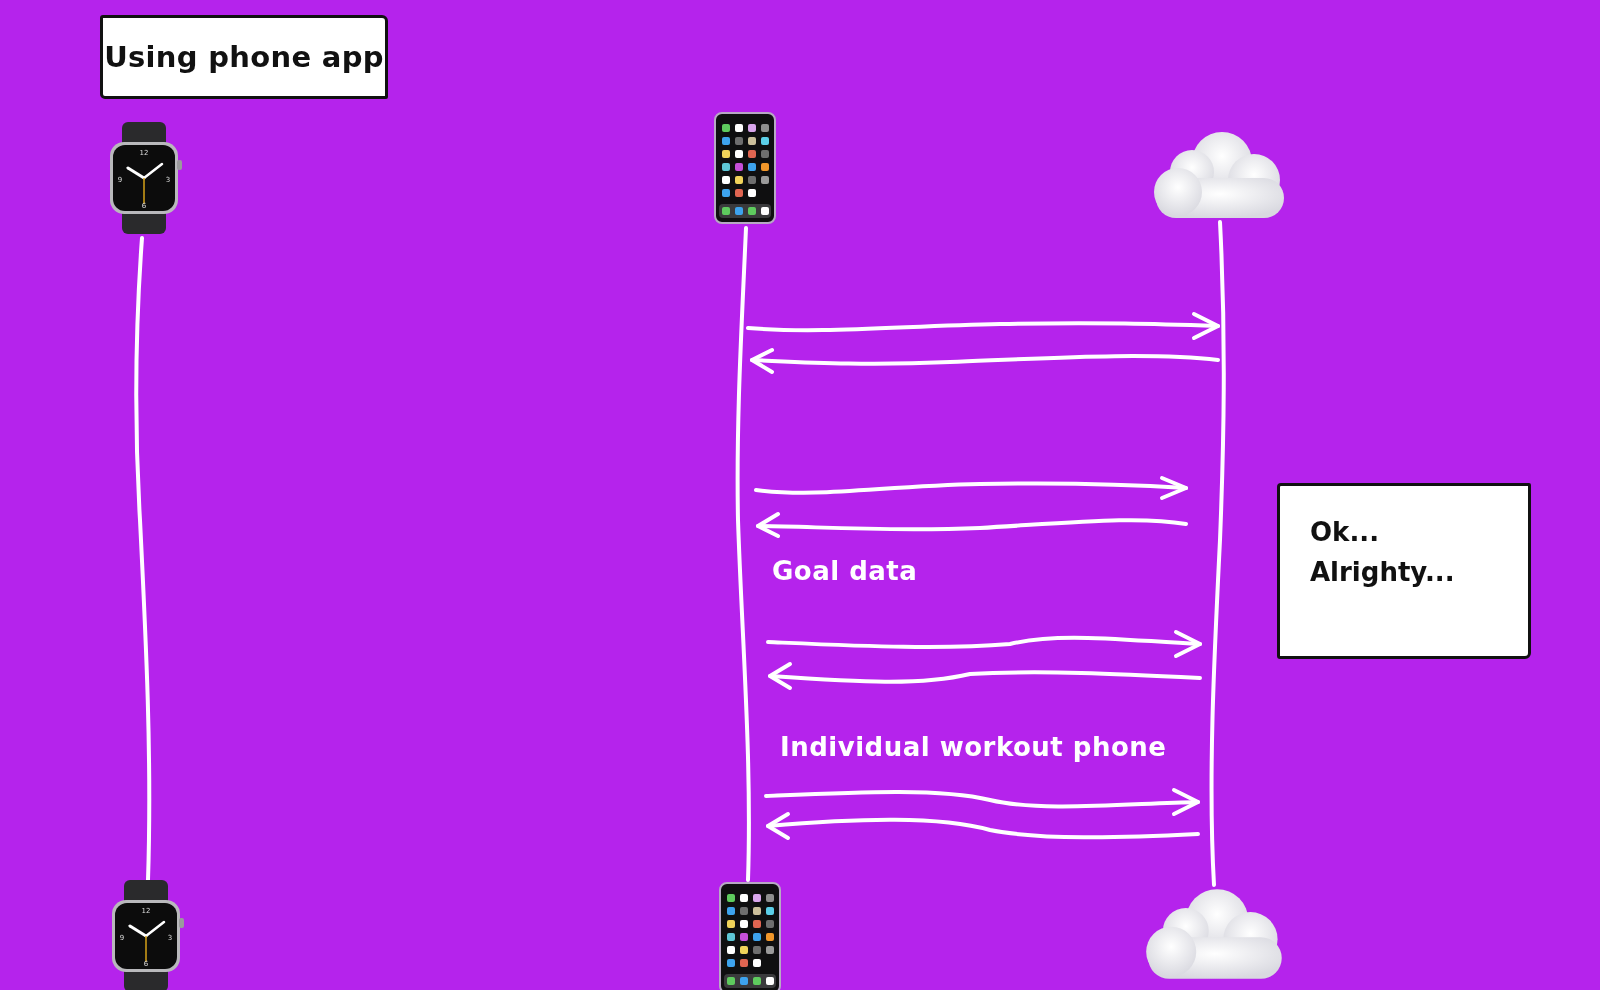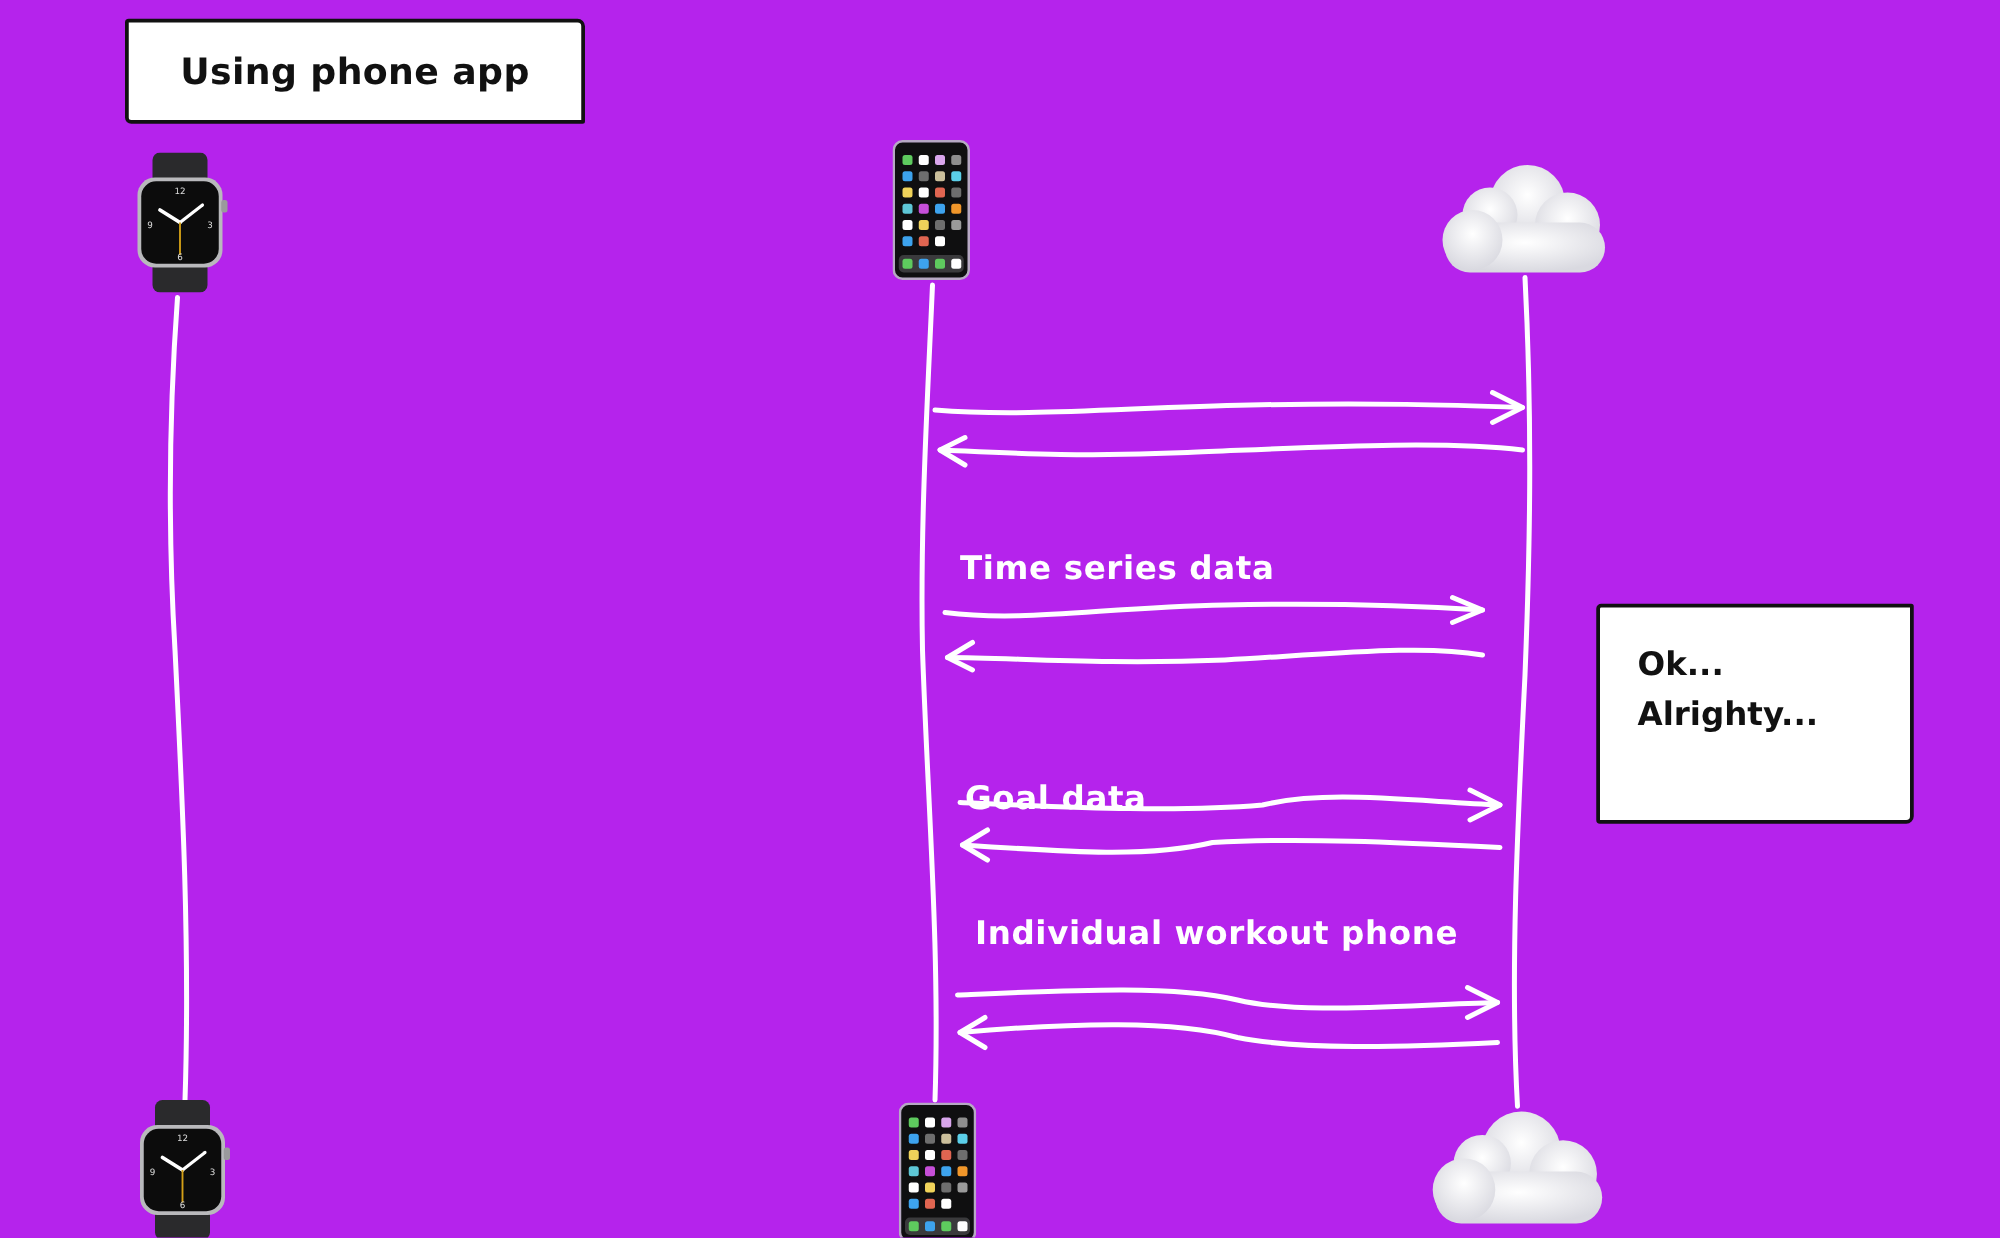--- a/index.html
+++ b/index.html
@@ -5,21 +5,21 @@
     html, body { margin: 0; padding: 0; }
     body {
       width: 1600px; height: 990px; overflow: hidden;
       background: #b523ec;
       position: relative;
       font-family: "DejaVu Sans", sans-serif;
     }
     .canvas { position: absolute; left: 0; top: 0; width: 1600px; height: 990px; }
     svg.lines { position: absolute; left: 0; top: 0; }
     .title-box {
-      position: absolute; left: 100px; top: 15px; width: 368px; height: 84px;
+      position: absolute; left: 100px; top: 15px; width: 288px; height: 84px;
       background: #fff; border: 3px solid #111; box-sizing: border-box;
       border-radius: 3px 6px 2px 5px;
       display: flex; align-items: center; justify-content: center;
       font-weight: bold; font-size: 29px; color: #111; letter-spacing: 0.3px;
     }
     .note-box {
       position: absolute; left: 1250px; top: 483px; width: 254px; height: 176px;
       background: #fff; border: 3px solid #111; box-sizing: border-box;
       border-radius: 4px 2px 6px 3px;
       padding: 26px 0 0 30px;
@@ -127,22 +127,21 @@
     </defs>
     <g fill="url(#cg1)">
       <circle cx="72" cy="34" r="30"></circle>
       <circle cx="42" cy="44" r="22"></circle>
       <circle cx="104" cy="52" r="26"></circle>
       <rect x="6" y="50" width="128" height="40" rx="20"></rect>
       <circle cx="28" cy="64" r="24"></circle>
     </g>
   </svg>
 
-  <div class="msg-label" style="left:768px; top:440px;">Time series data</div>
-  <div class="msg-label" style="left:772px; top:624px;text-align:right;">Goal data</div>
+  <div class="msg-label" style="left:772px; top:556px;text-align:right;">Goal data</div>
   <div class="msg-label" style="left:780px; top:732px;">Individual workout phone</div>
 
   <div class="note-box">
     <span class="note-line">Ok...</span>
     <span class="note-line">Alrighty...</span>
   </div>
 
   <svg class="actor" style="left:110px; top:880px;" width="76" height="112" viewBox="0 0 76 112">
     <rect x="14" y="0" width="44" height="112" rx="6" fill="#2a2a2c"></rect>
     <rect x="2" y="20" width="68" height="72" rx="14" fill="#b9b9bc"></rect>

